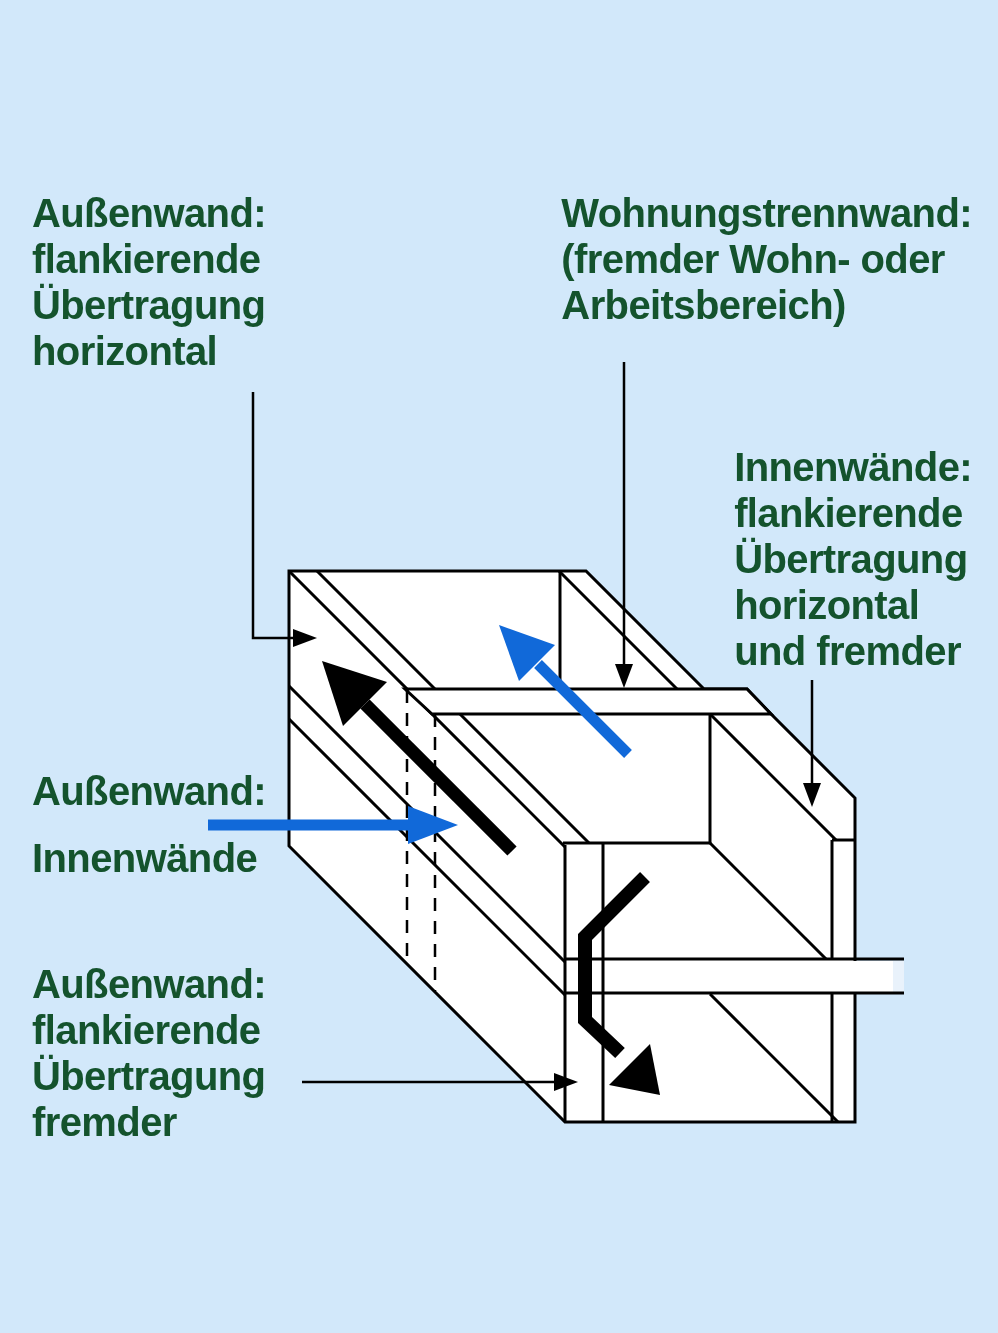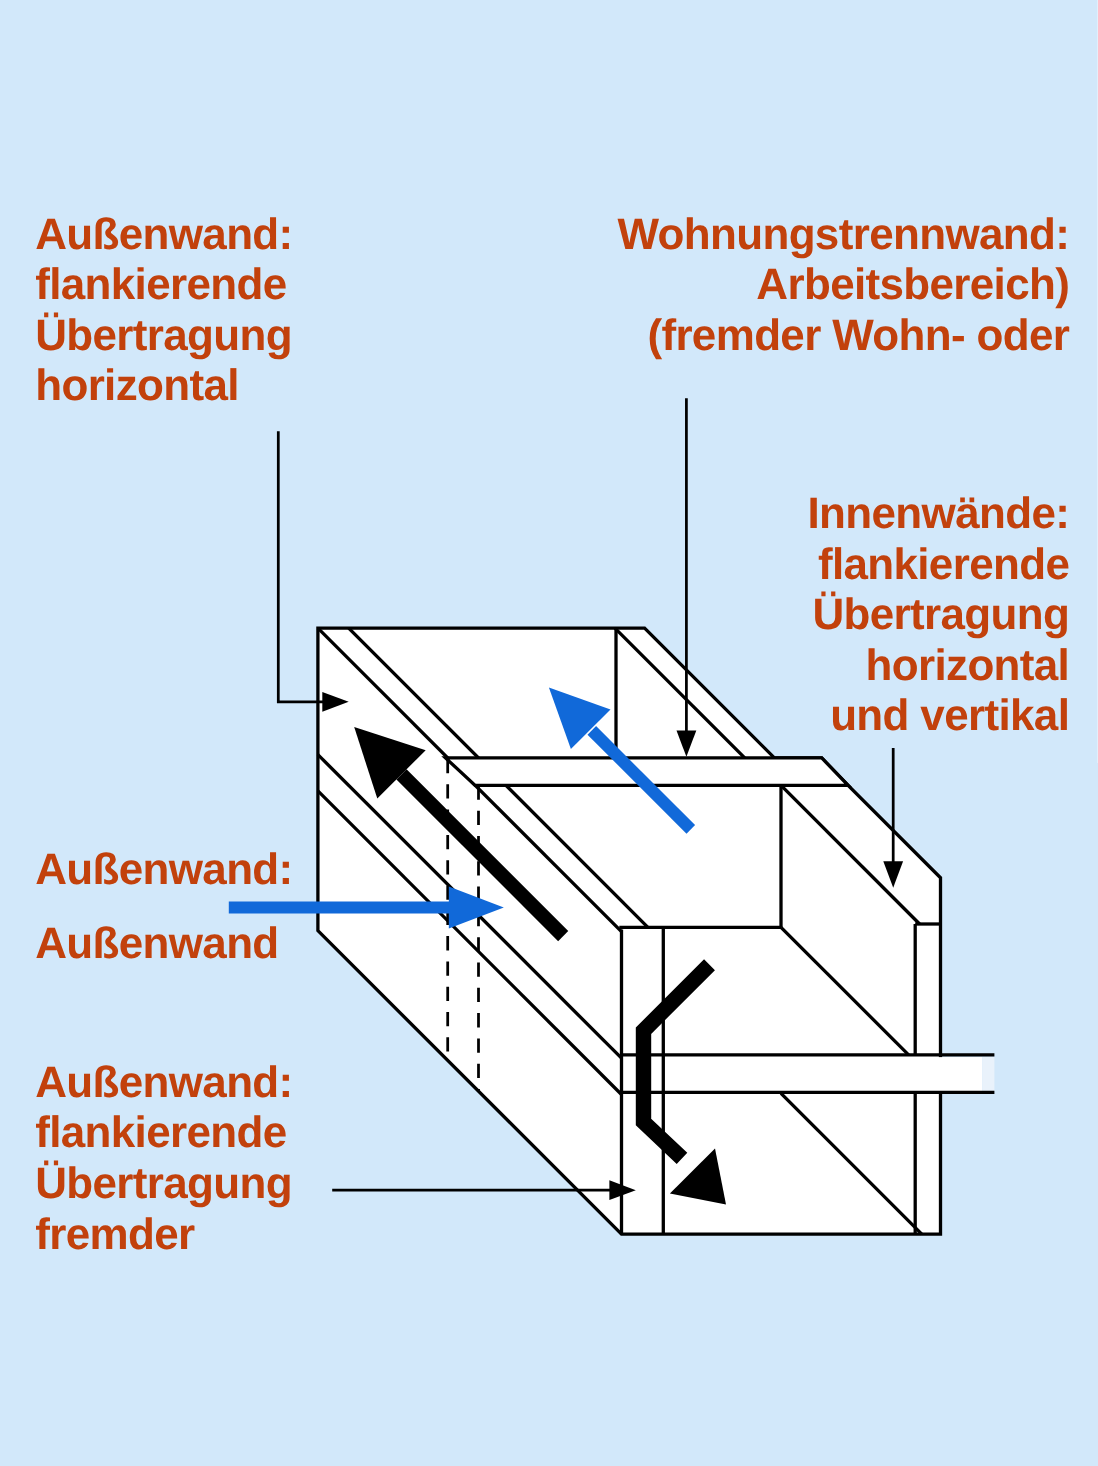--- a/index.html
+++ b/index.html
@@ -3,23 +3,23 @@
 <meta charset="utf-8">
 <style>
   :root{
     --background:#d2e8fa; --line:#000000; --fill-white:#ffffff;
     --arrow-blue:#1169d9; --slab-end-tint:#e9f2fb;
   }
   html,body{margin:0;padding:0;background:#fff;}
   #stage{position:relative;width:998px;height:1333px;background:var(--background);overflow:hidden;
          font-family:"Liberation Sans",sans-serif;}
   #drawing{position:absolute;left:0;top:0;}
-  .lbl{position:absolute;font:700 40px/46px "Liberation Sans",sans-serif;color:#c2410c;
+  .lbl{position:absolute;font:700 40px/46px "Liberation Sans",sans-serif;color:#14532d;
        letter-spacing:-0.6px;white-space:nowrap;}
-  .lbl.r{text-align:right;}
+  .lbl.r{}
   
   .ln{stroke:var(--line);stroke-width:3;fill:none;}
   .ln-thin{stroke:var(--line);stroke-width:2.5;fill:none;}
   .dash{stroke:var(--line);stroke-width:2.5;fill:none;stroke-dasharray:13 10;}
   .fw{fill:var(--fill-white);}
   .fw-s{fill:var(--fill-white);stroke:var(--line);stroke-width:3;stroke-linejoin:miter;}
   .blk{fill:var(--line);}
   .blu{fill:var(--arrow-blue);}
   .blu-ln{stroke:var(--arrow-blue);stroke-width:11;fill:none;}
   .blk-bent{stroke:var(--line);stroke-width:14;fill:none;stroke-linejoin:miter;}
@@ -121,37 +121,37 @@
 
   <div class="lbl" style="left:32px;top:190px">
     <div>Außenwand:</div>
     <div>flankierende</div>
     <div>Übertragung</div>
     <div>horizontal</div>
   </div>
 
   <div class="lbl r" style="right:26px;top:190px">
     <div>Wohnungstrennwand:</div>
+    <div>(fremder Wohn- oder</div>
     <div>Arbeitsbereich)</div>
-    <div>(fremder Wohn- oder</div>
   </div>
 
   <div class="lbl r" style="right:26px;top:444px">
     <div>Innenwände:</div>
     <div>flankierende</div>
     <div>Übertragung</div>
     <div>horizontal</div>
-    <div>und vertikal</div>
+    <div>und fremder</div>
   </div>
 
   <div class="lbl" style="left:32px;top:768px">
     <div>Außenwand:</div>
   </div>
   <div class="lbl" style="left:32px;top:835px">
-    <div>Außenwand</div>
+    <div>Innenwände</div>
   </div>
 
   <div class="lbl" style="left:32px;top:961px">
     <div>Außenwand:</div>
     <div>flankierende</div>
     <div>Übertragung</div>
     <div>fremder</div>
   </div>
 
 </div>

